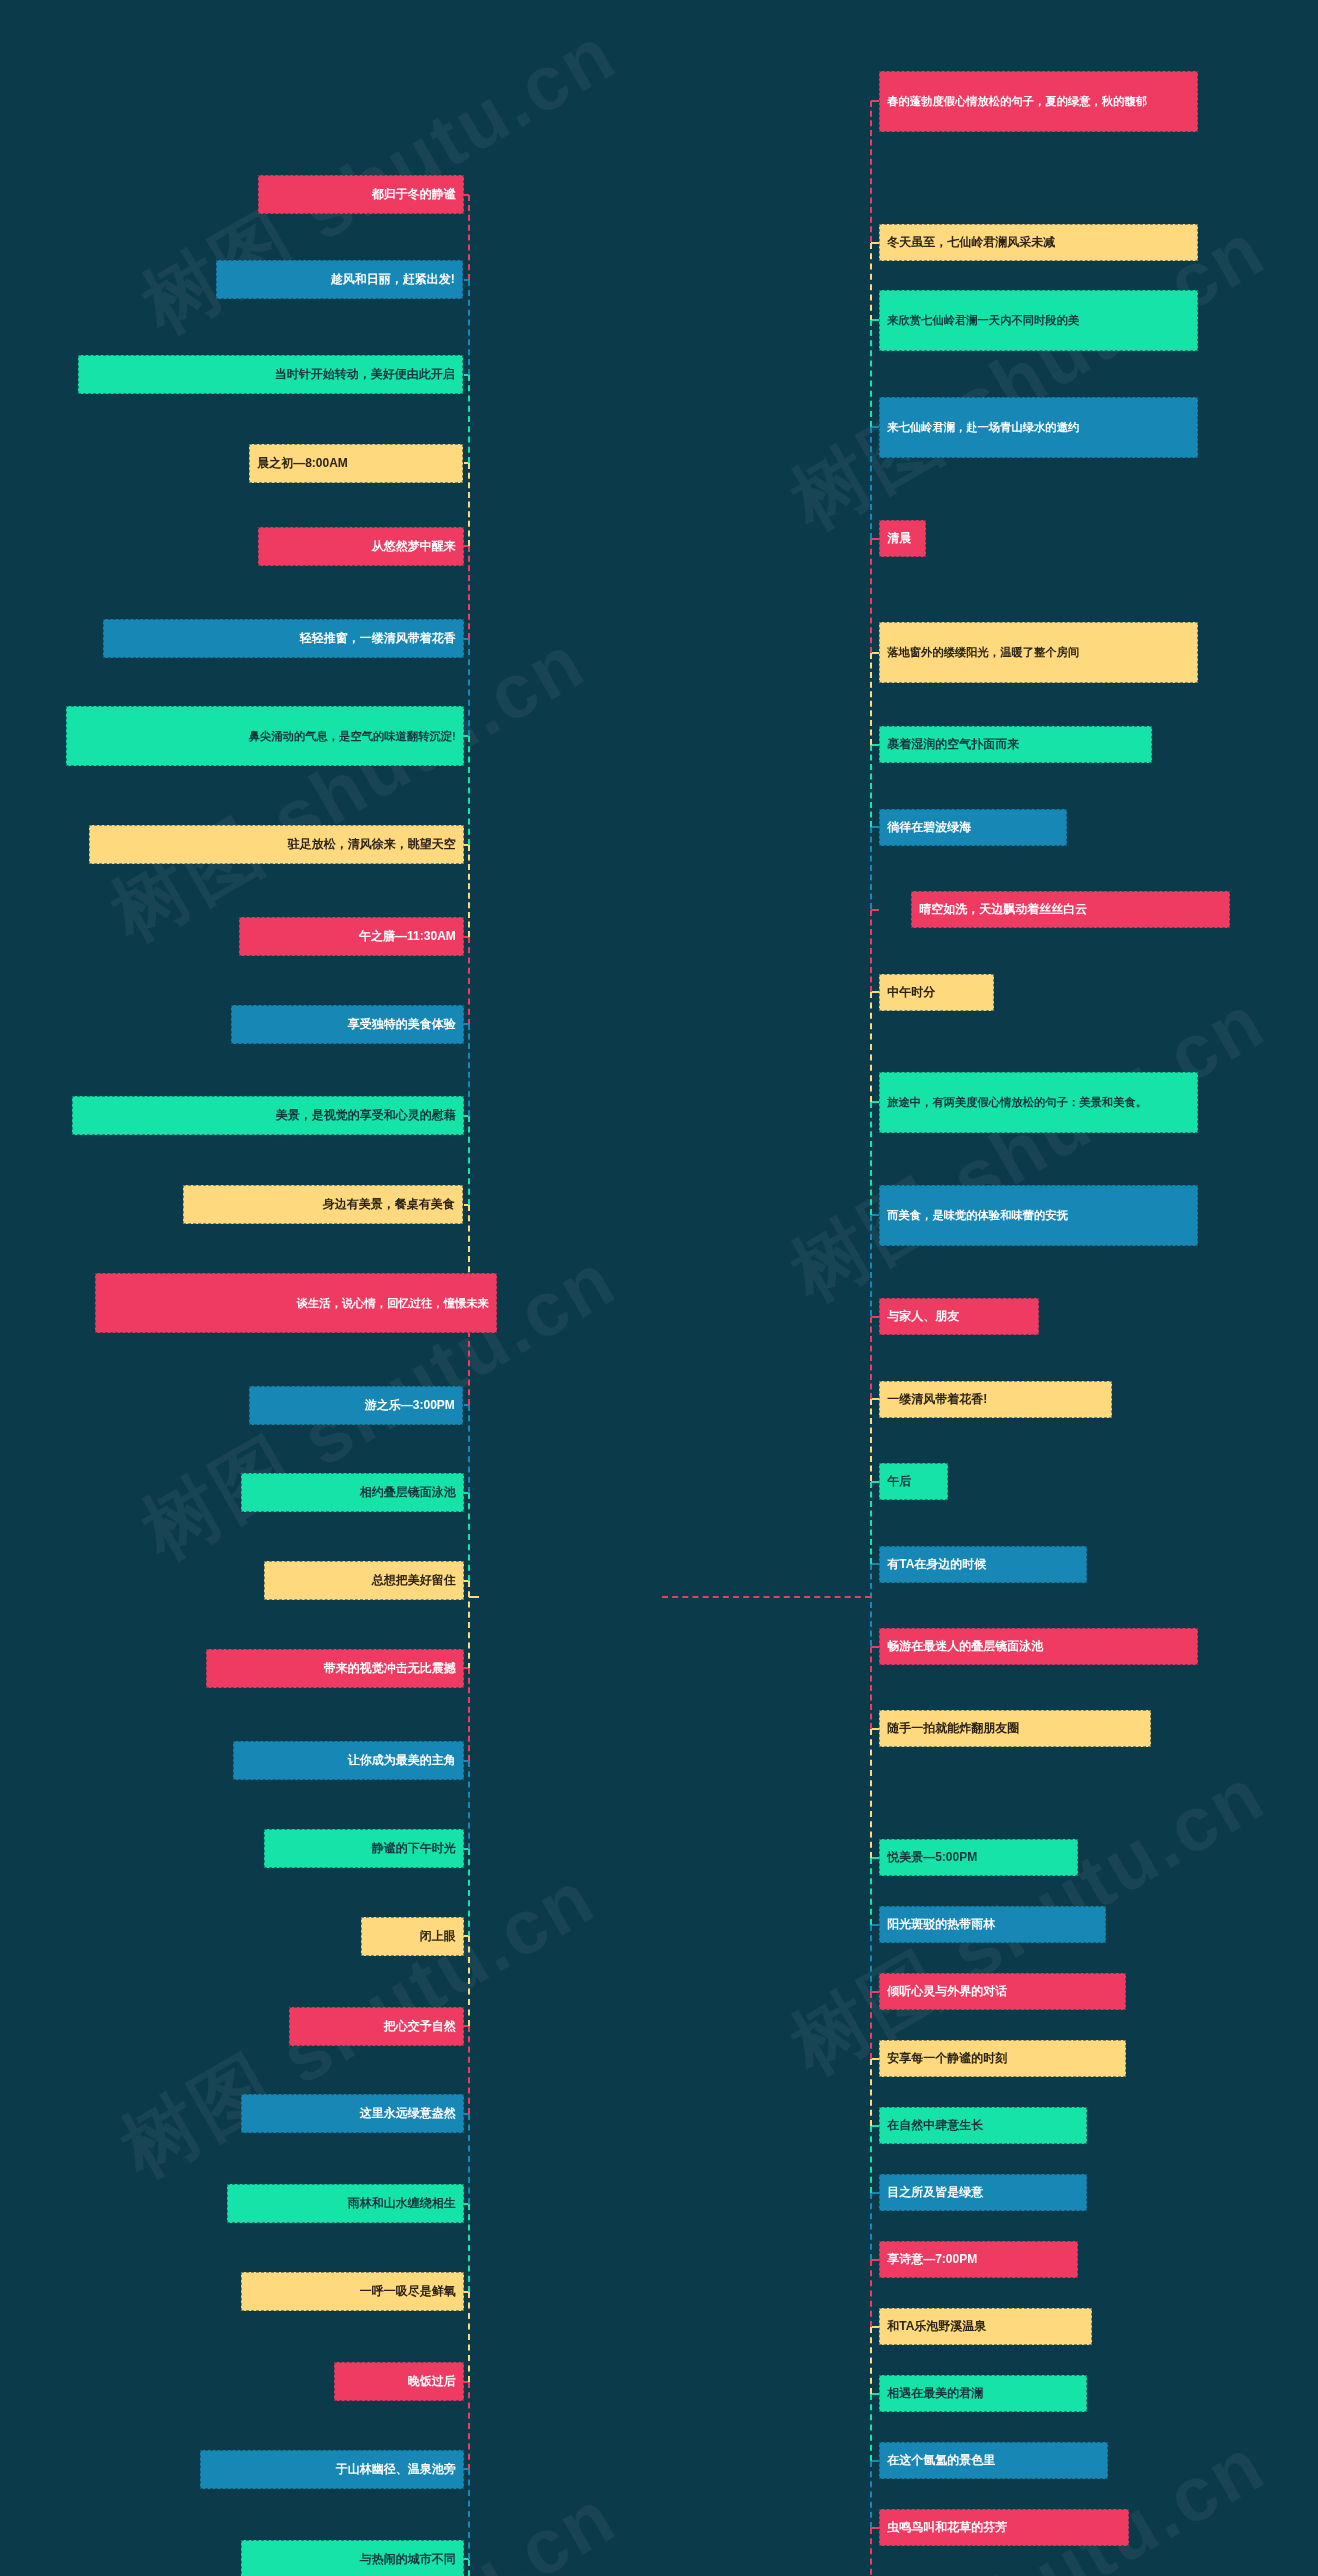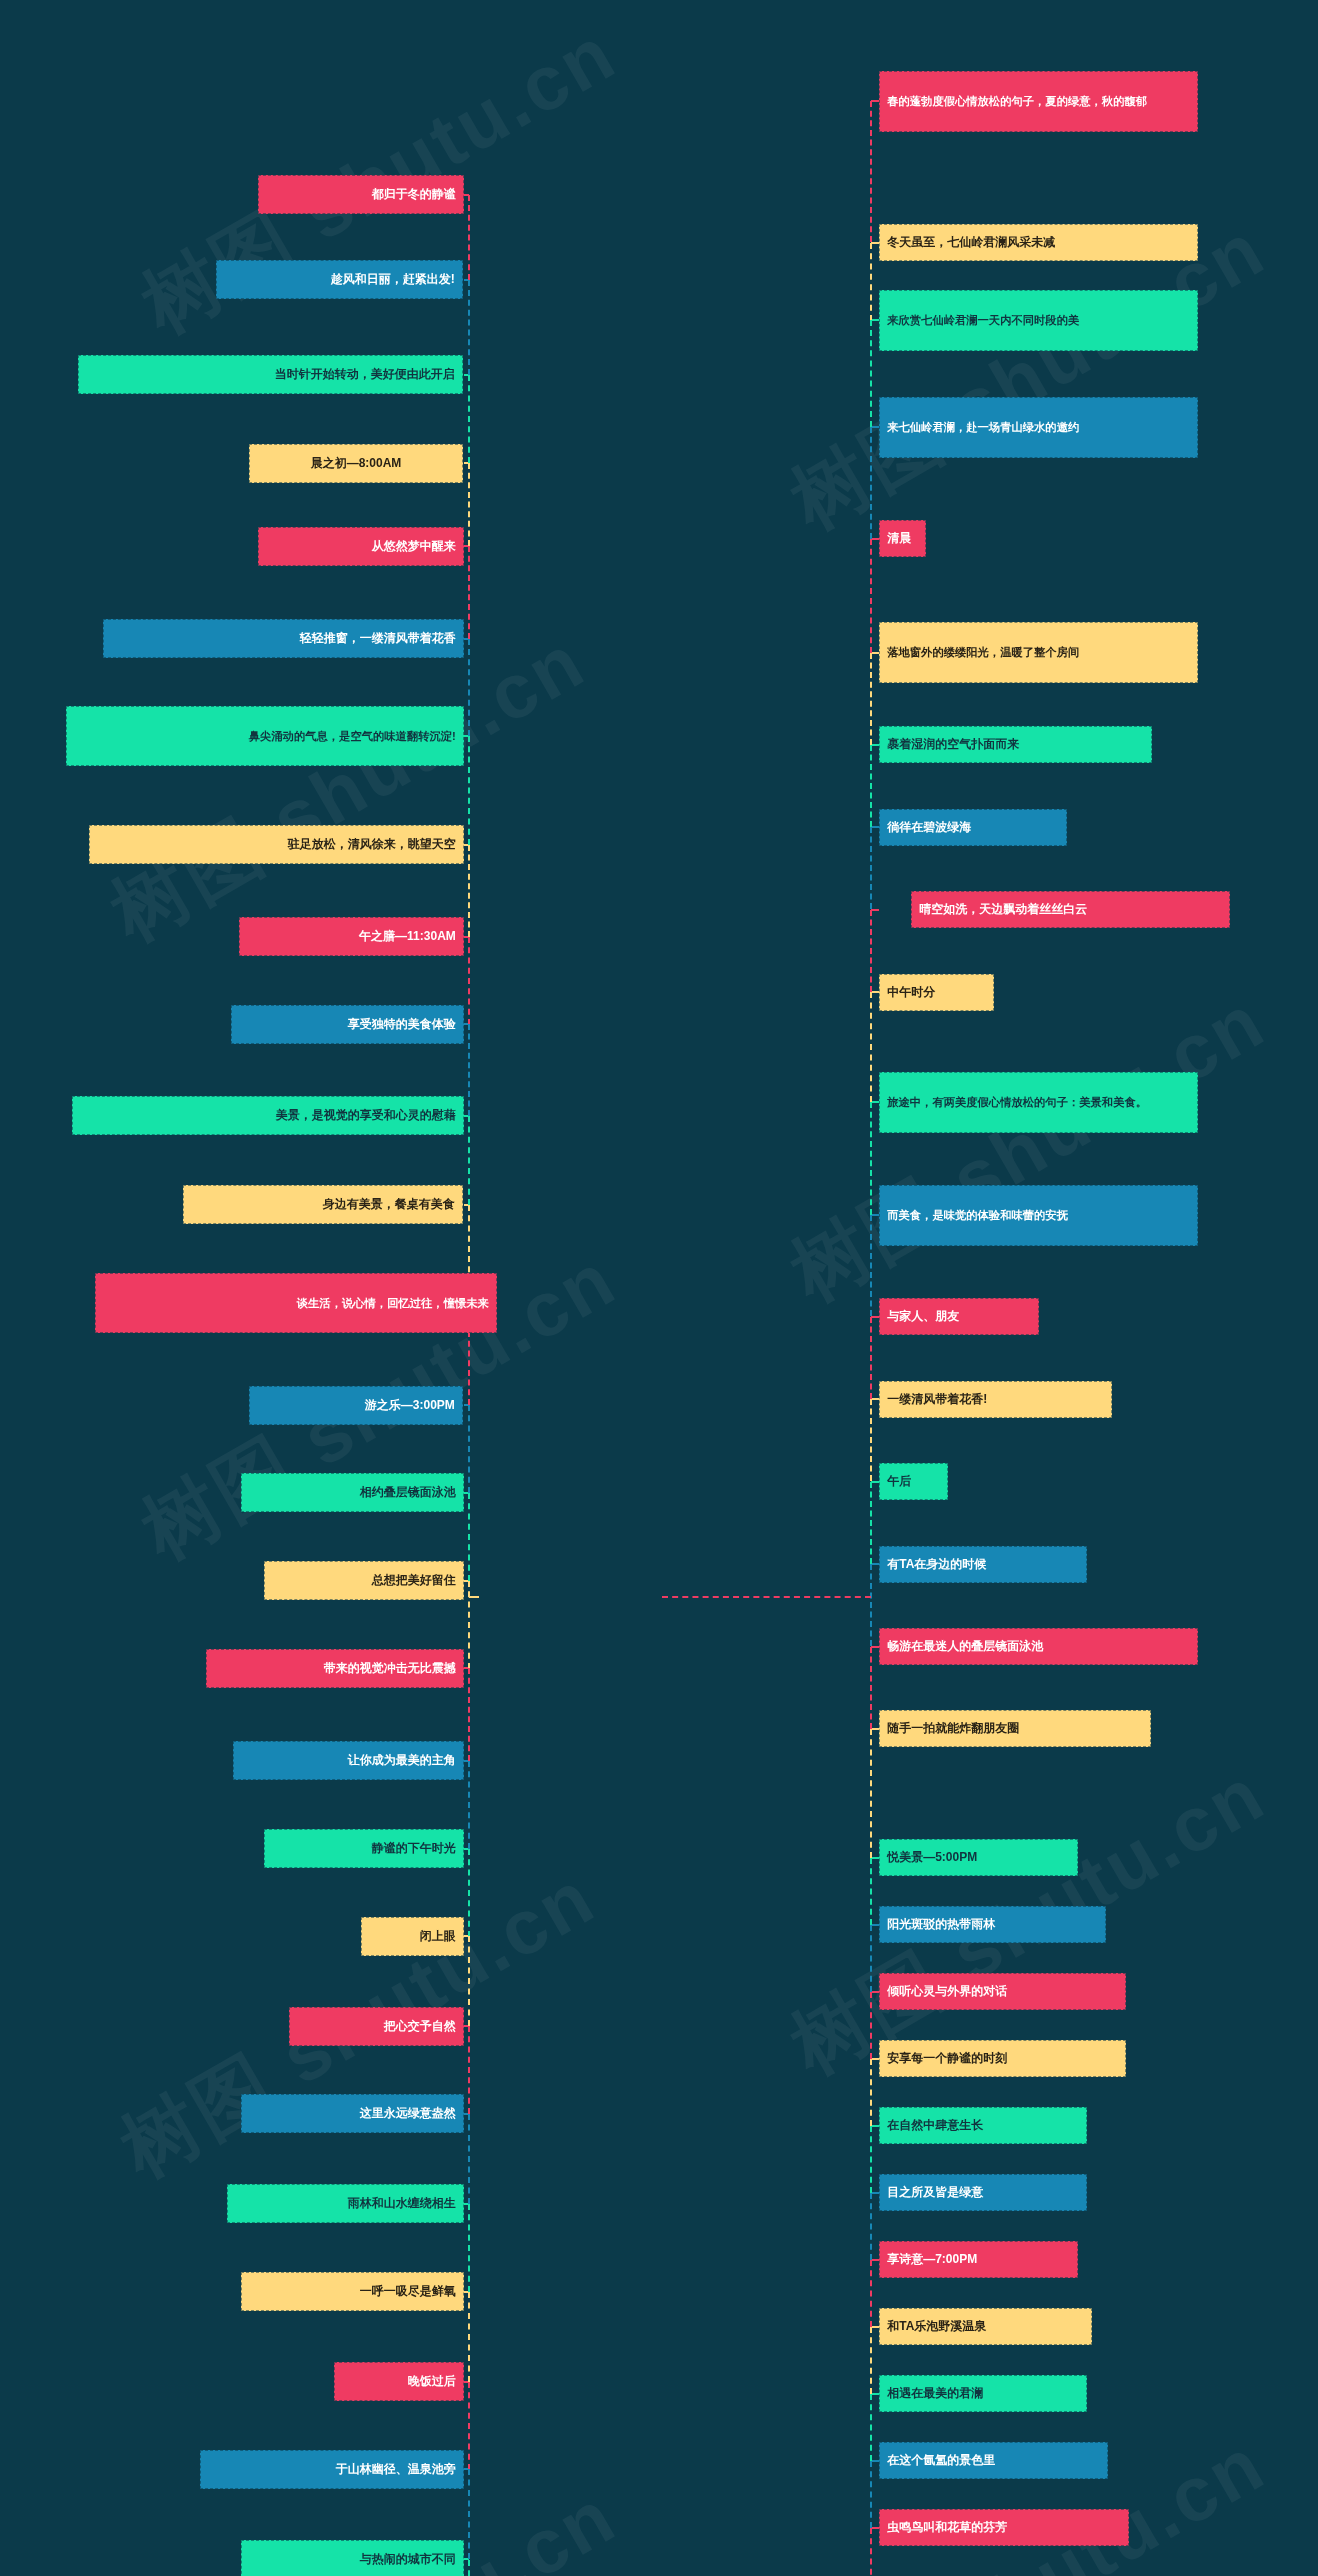--- a/index.html
+++ b/index.html
@@ -214,21 +214,21 @@
   <div id="left-layer">
       <div class="node left c-pink" style="left: 258px; top: 175px; width: 206px; min-height: 39px; font-size: 12px; justify-content: flex-end;">
         <span>都归于冬的静谧</span>
       </div>
       <div class="node left c-blue" style="left: 216px; top: 260px; width: 247px; min-height: 39px; font-size: 12px; justify-content: flex-end;">
         <span>趁风和日丽，赶紧出发!</span>
       </div>
       <div class="node left c-green" style="left: 78px; top: 355px; width: 385px; min-height: 39px; font-size: 12px; justify-content: flex-end;">
         <span>当时针开始转动，美好便由此开启</span>
       </div>
-      <div class="node left c-yellow" style="left: 249px; top: 444px; width: 214px; min-height: 39px; font-size: 12px; justify-content: center;">
+      <div class="node left c-yellow" style="left: 249px; top: 444px; width: 214px; min-height: 39px; font-size: 12px; justify-content: flex-start;">
         <span>晨之初—8:00AM</span>
       </div>
       <div class="node left c-pink" style="left: 258px; top: 527px; width: 206px; min-height: 39px; font-size: 12px; justify-content: flex-end;">
         <span>从悠然梦中醒来</span>
       </div>
       <div class="node left c-blue" style="left: 103px; top: 619px; width: 361px; min-height: 39px; font-size: 12px; justify-content: flex-end;">
         <span>轻轻推窗，一缕清风带着花香</span>
       </div>
       <div class="node left c-green" style="left: 66px; top: 706px; width: 398px; min-height: 60px; font-size: 11.3px; justify-content: flex-end;">
         <span>鼻尖涌动的气息，是空气的味道翻转沉淀!</span>

